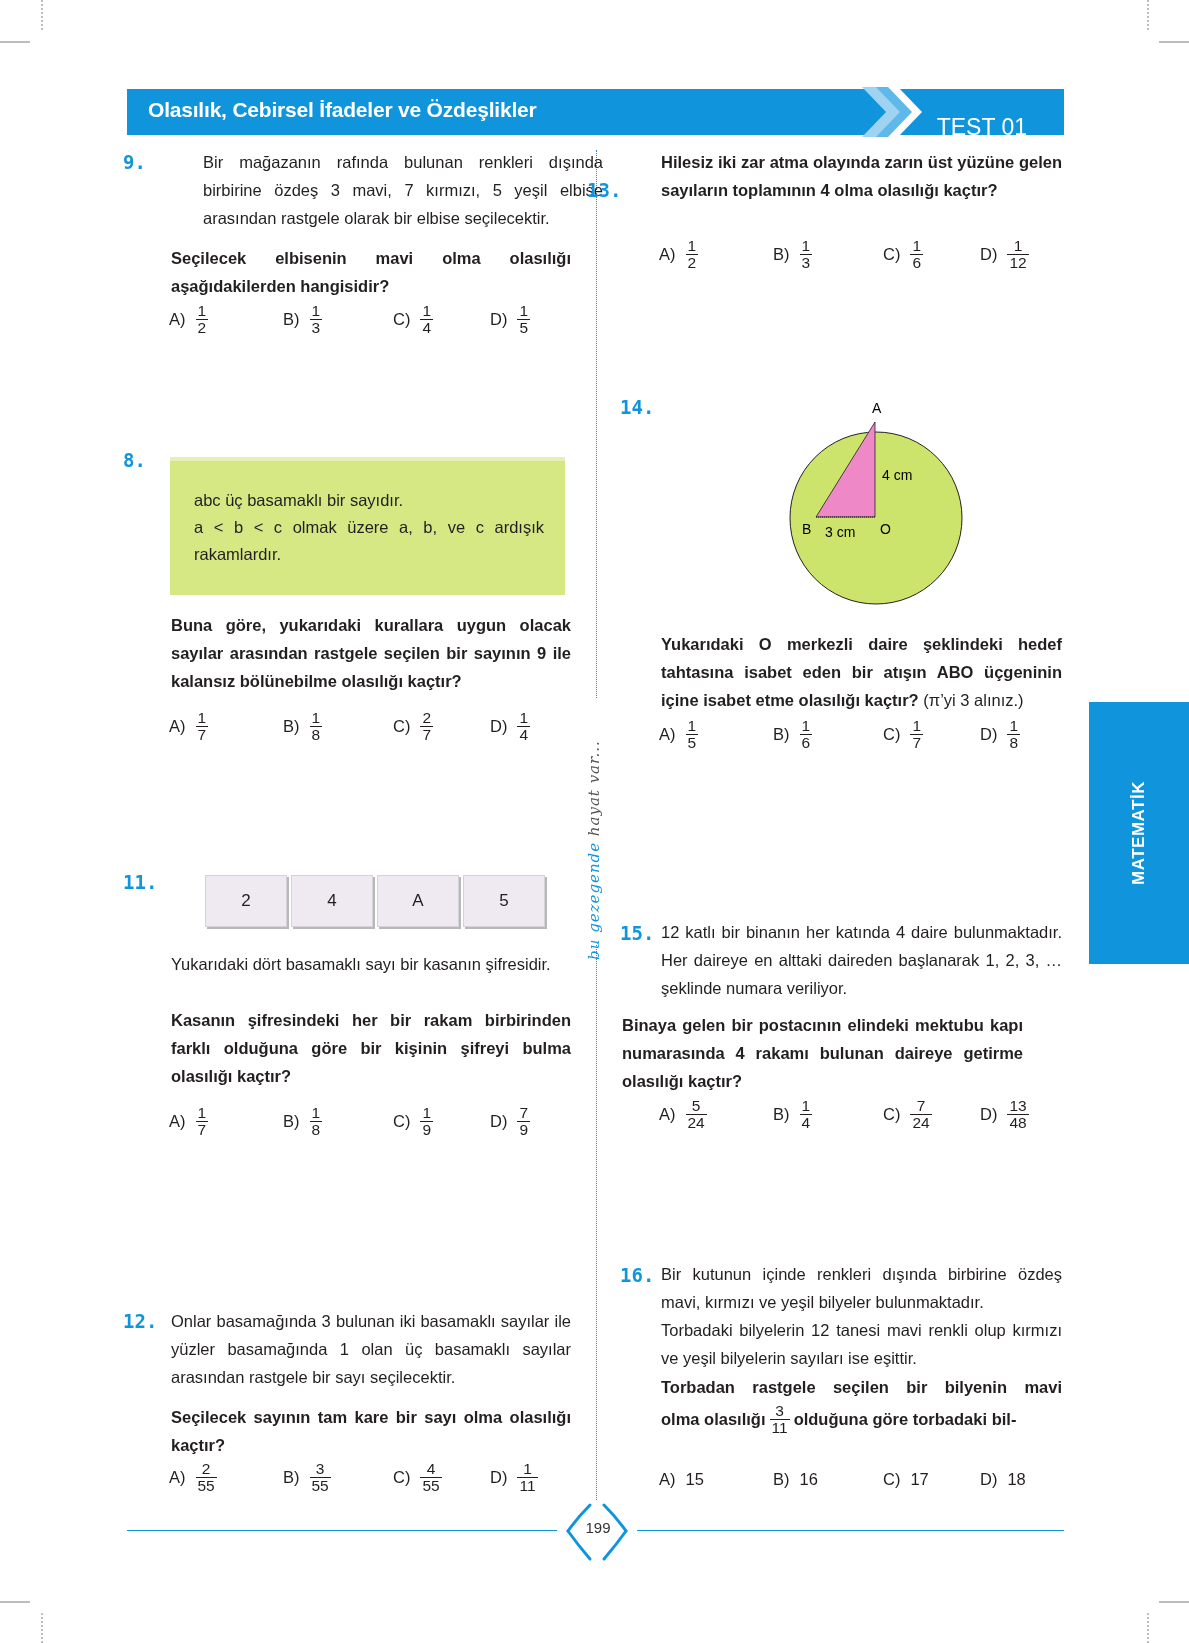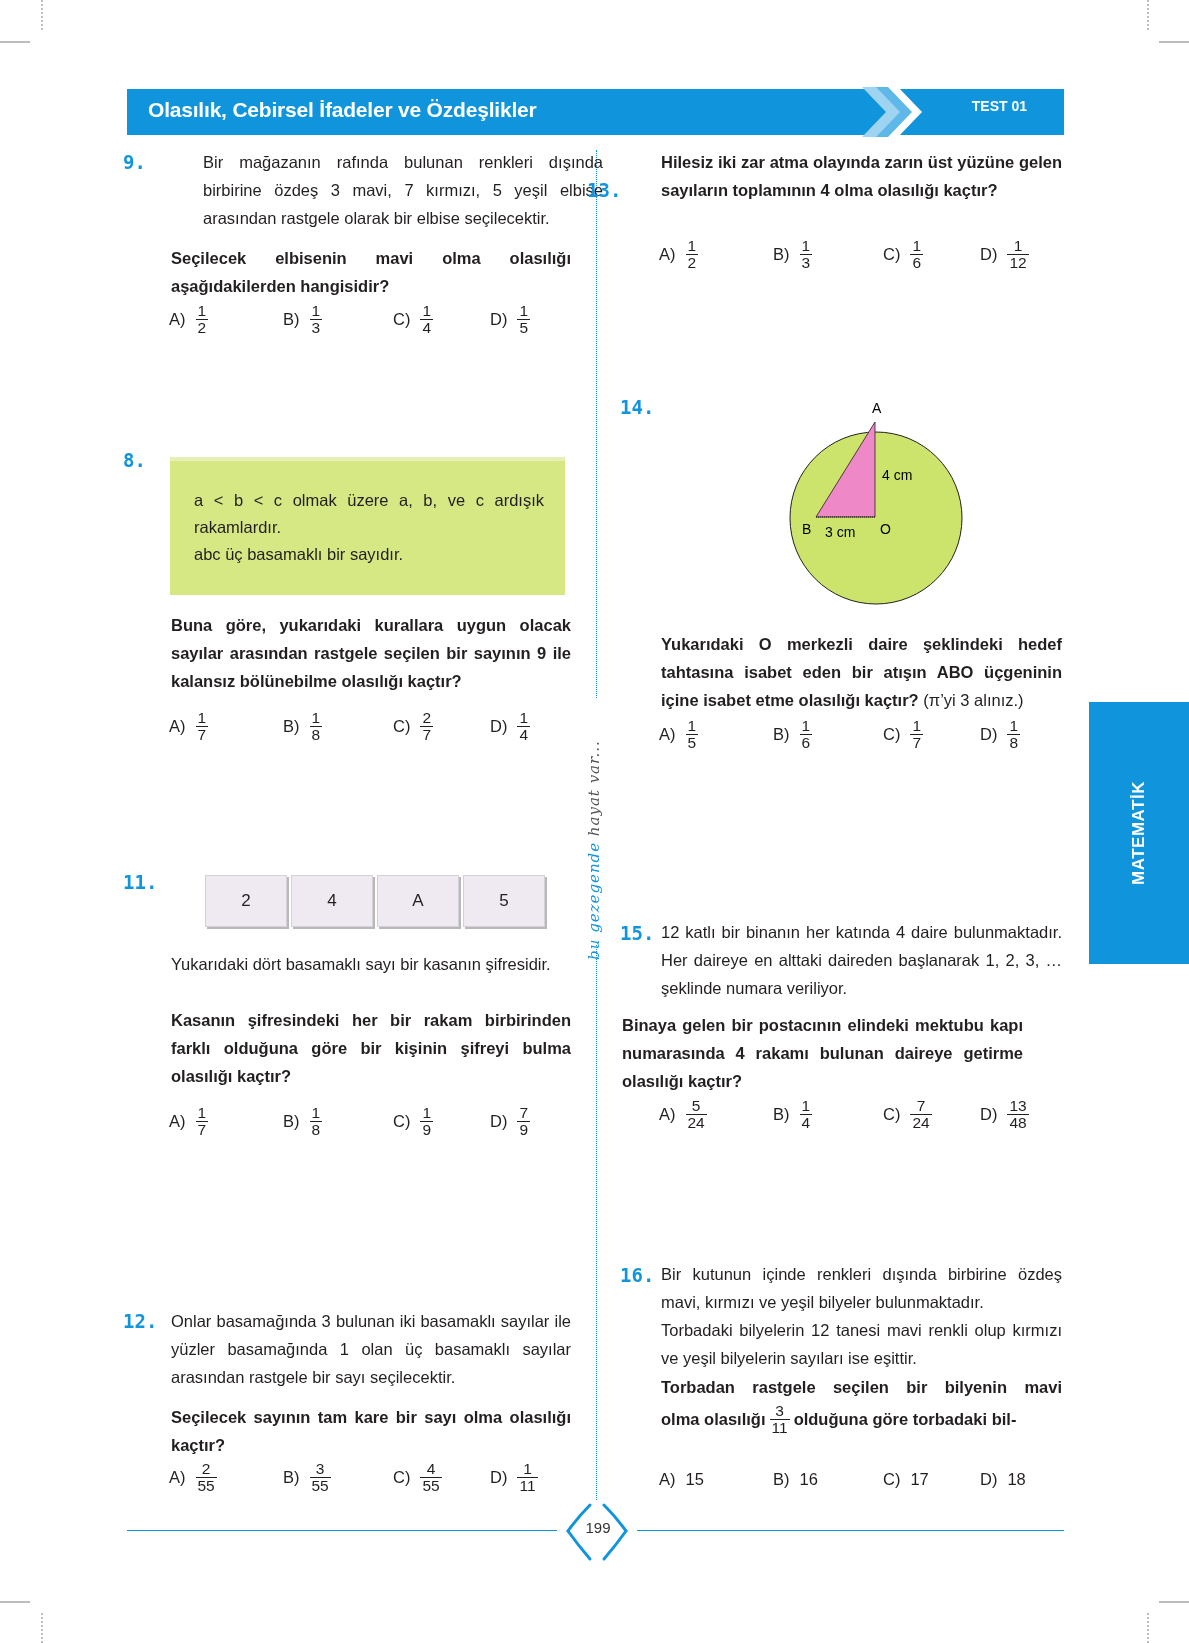--- a/index.html
+++ b/index.html
@@ -7,21 +7,21 @@
          font-family:"Liberation Sans", sans-serif; color:#231f20; }
   .abs { position:absolute; }
 
   
   .crop-h { position:absolute; height:2px; background:#bdbdbd; }
   .crop-v { position:absolute; width:1px; border-left:2px dotted #bdbdbd; }
 
   
   .header { position:absolute; left:127px; top:89px; width:937px; height:46px; background:#1095dc; }
   .header-title { position:absolute; left:21px; top:9px; font-size:21px; font-weight:bold; color:#fff; letter-spacing:-0.2px; }
-  .header-test { position:absolute; right:37px; top:9px; font-size:14px; font-weight:bold; color:#fff; }
+  .header-test { position:absolute; right:37px; top:25px; font-size:23px; font-weight:normal; color:#fff; }
   .header-chevrons { position:absolute; left:735px; top:-2px; width:80px; height:50px; }
 
   
   .divider { position:absolute; left:596px; width:0; border-left:1px dotted #1095dc; }
 
   
   .qnum { position:absolute; font-family:"DejaVu Sans Mono", monospace; font-weight:bold; font-size:19px; color:#1095dc; }
   .qtext { position:absolute; font-size:16.5px; line-height:28px; text-align:justify; }
   .qtext.bold { font-weight:bold; }
   .qtext .normal { font-weight:normal; }
@@ -114,22 +114,22 @@
       <span class="frac">
         <span class="num">1</span>
         <span class="den">5</span>
       </span>
     </div>
 </div>
 
 <div class="qnum" style="left:123px;top:449px;">8.</div>
 <div class="green-box">
   <div class="txt">
+    <div>abc üç basamaklı bir sayıdır.</div>
     <div style="text-align:justify">a &lt; b &lt; c olmak üzere a, b, ve c ardışık rakamlardır.</div>
-    <div>abc üç basamaklı bir sayıdır.</div>
   </div>
 </div>
 <div class="qtext bold" style="left:171px;top:611px;width:400px;">Buna göre, yukarıdaki kurallara uygun olacak sayılar arasından rastgele seçilen bir sayının 9 ile kalansız bölünebilme olasılığı kaçtır?</div>
 <div class="choices" style="left:169px;top:710px;">
   <div class="choice" style="width:114px">
       <span class="choice-letter">A)</span>
       <span class="frac">
         <span class="num">1</span>
         <span class="den">7</span>
       </span>

